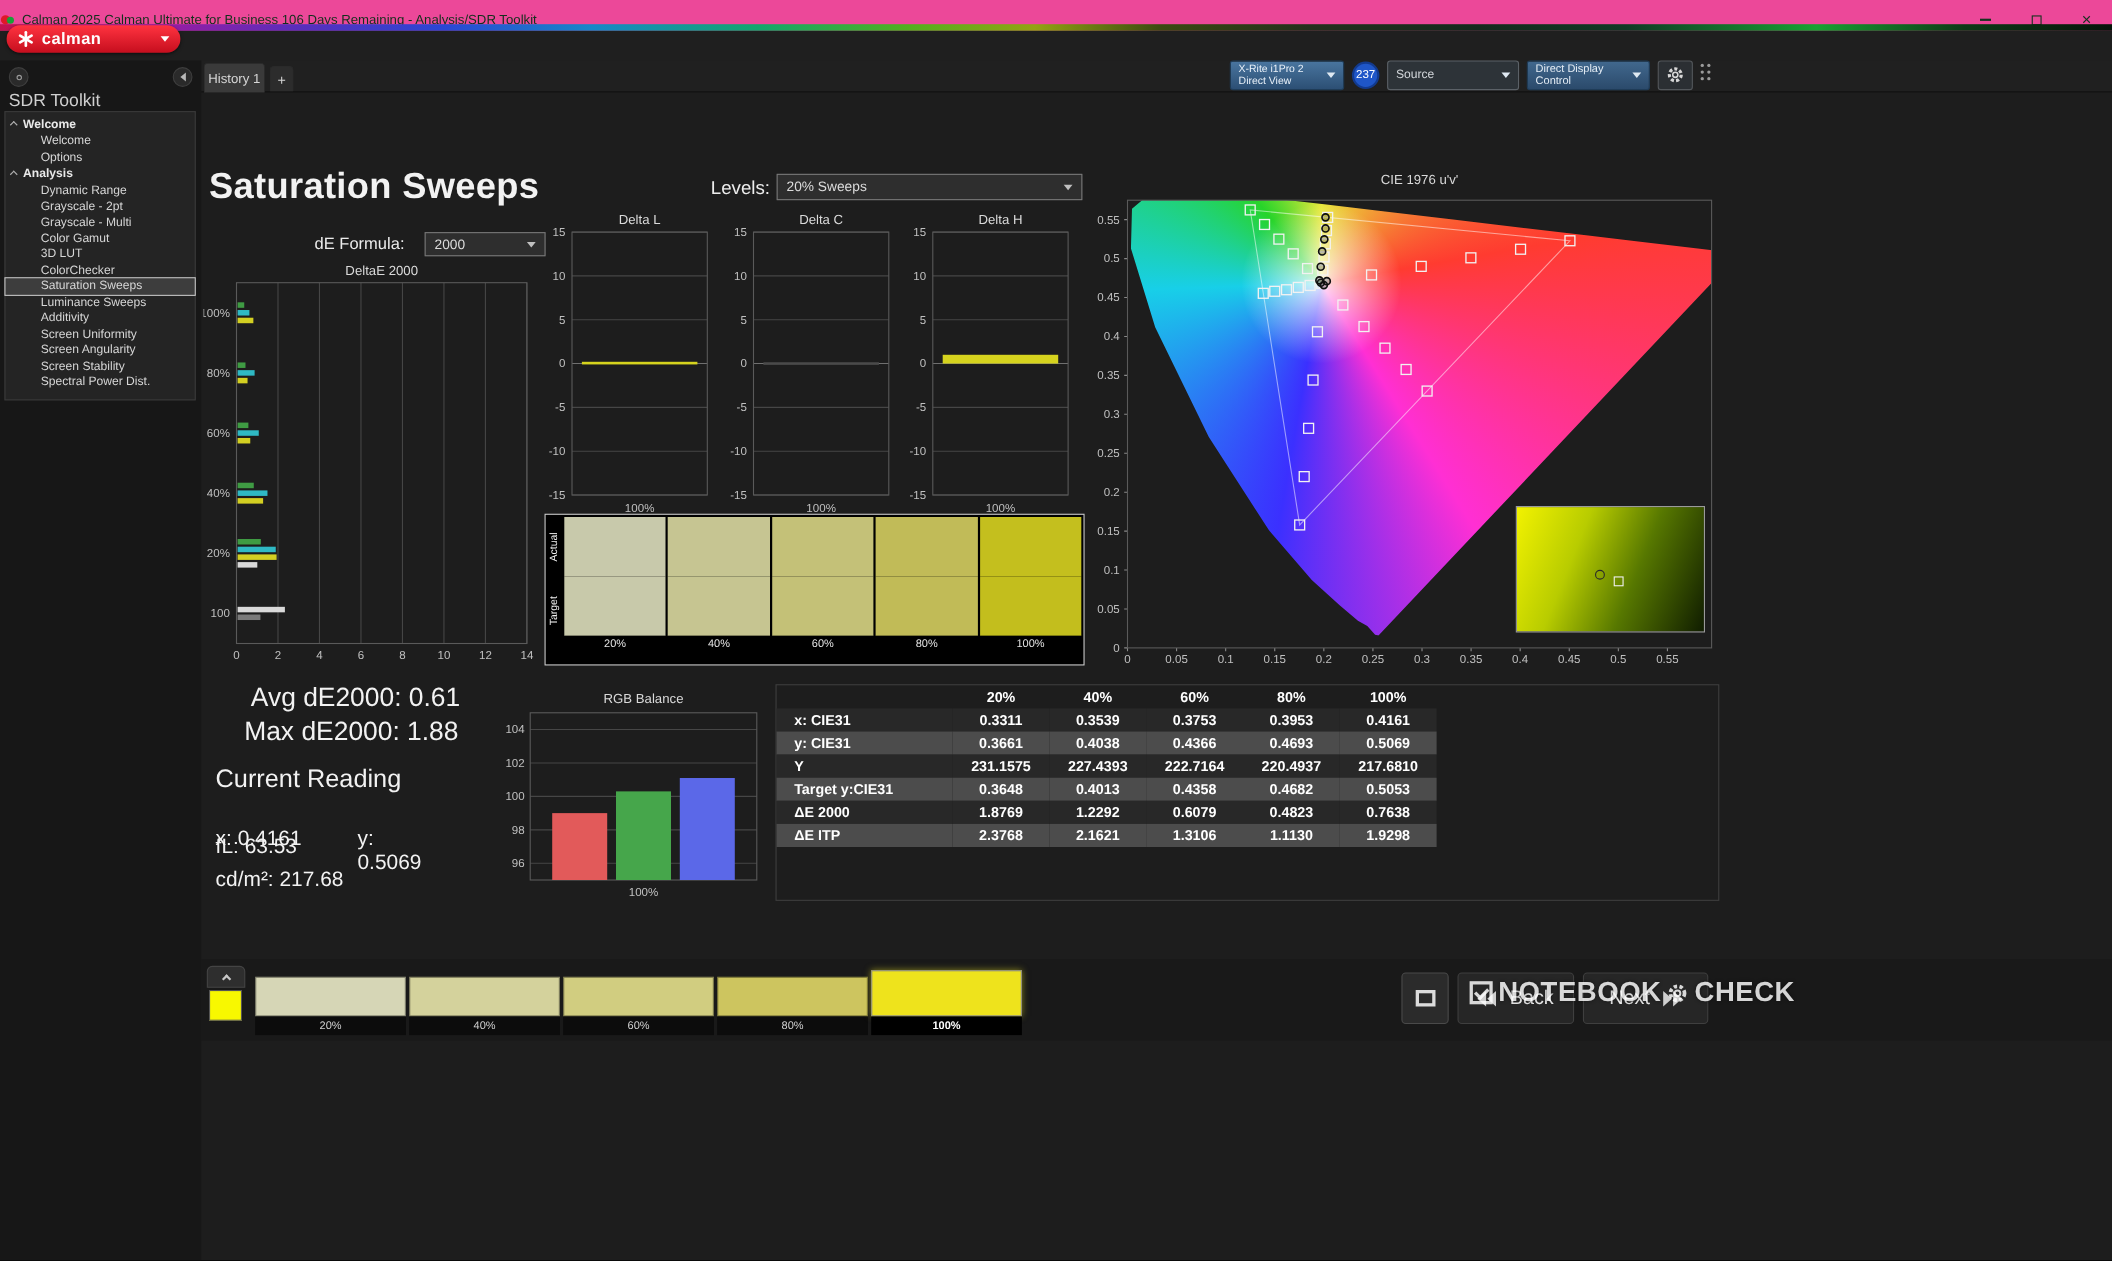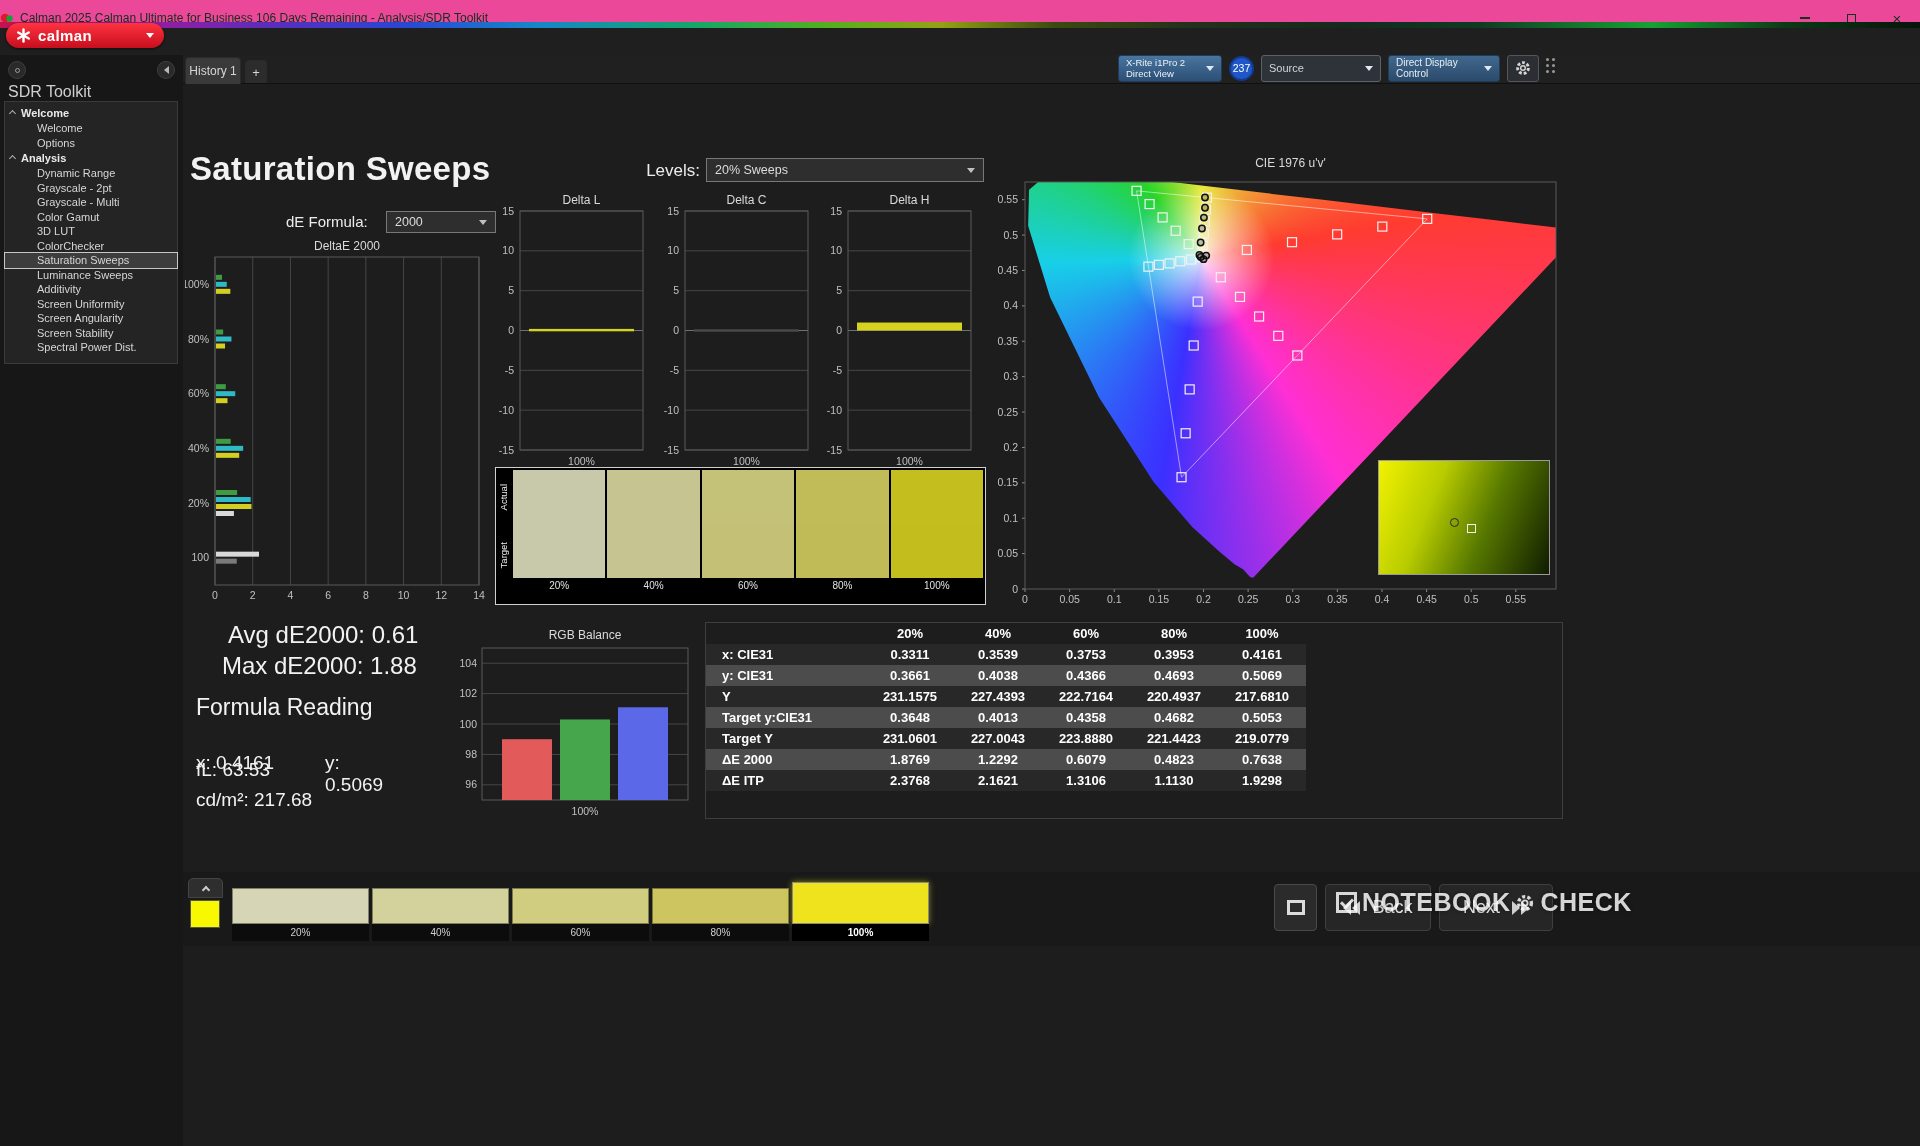--- a/index.html
+++ b/index.html
@@ -542,21 +542,21 @@
         <div class="sw-col">
           <div class="sw-a" style="background: rgb(196, 191, 30);"></div>
           <div class="sw-t" style="background: rgb(195, 190, 29);"></div>
           <div class="sw-l">100%</div>
         </div>
       </div>
   </div>
 
   <div class="rd-avg">Avg dE2000: 0.61</div>
   <div class="rd-max">Max dE2000: 1.88</div>
-  <div class="rd-cur">Formula Reading</div>
+  <div class="rd-cur">Current Reading</div>
   <div class="rd-xy">
     <span>x: 0.4161</span>
     <span class="y">y: 0.5069</span>
   </div>
   <div class="rd-fl">fL: 63.53</div>
   <div class="rd-cd">cd/m²: 217.68</div>
 
   <div class="table-panel">
     <table class="data" id="data-table">
         <thead>
@@ -596,28 +596,20 @@
           </tr>
           <tr>
             <th class="rowlabel">Target y:CIE31</th>
             <td>0.3648</td>
             <td>0.4013</td>
             <td>0.4358</td>
             <td>0.4682</td>
             <td>0.5053</td>
           </tr>
           <tr>
-            <th class="rowlabel">Target Y</th>
-            <td>231.0601</td>
-            <td>227.0043</td>
-            <td>223.8880</td>
-            <td>221.4423</td>
-            <td>219.0779</td>
-          </tr>
-          <tr>
             <th class="rowlabel">ΔE 2000</th>
             <td>1.8769</td>
             <td>1.2292</td>
             <td>0.6079</td>
             <td>0.4823</td>
             <td>0.7638</td>
           </tr>
           <tr>
             <th class="rowlabel">ΔE ITP</th>
             <td>2.3768</td>

